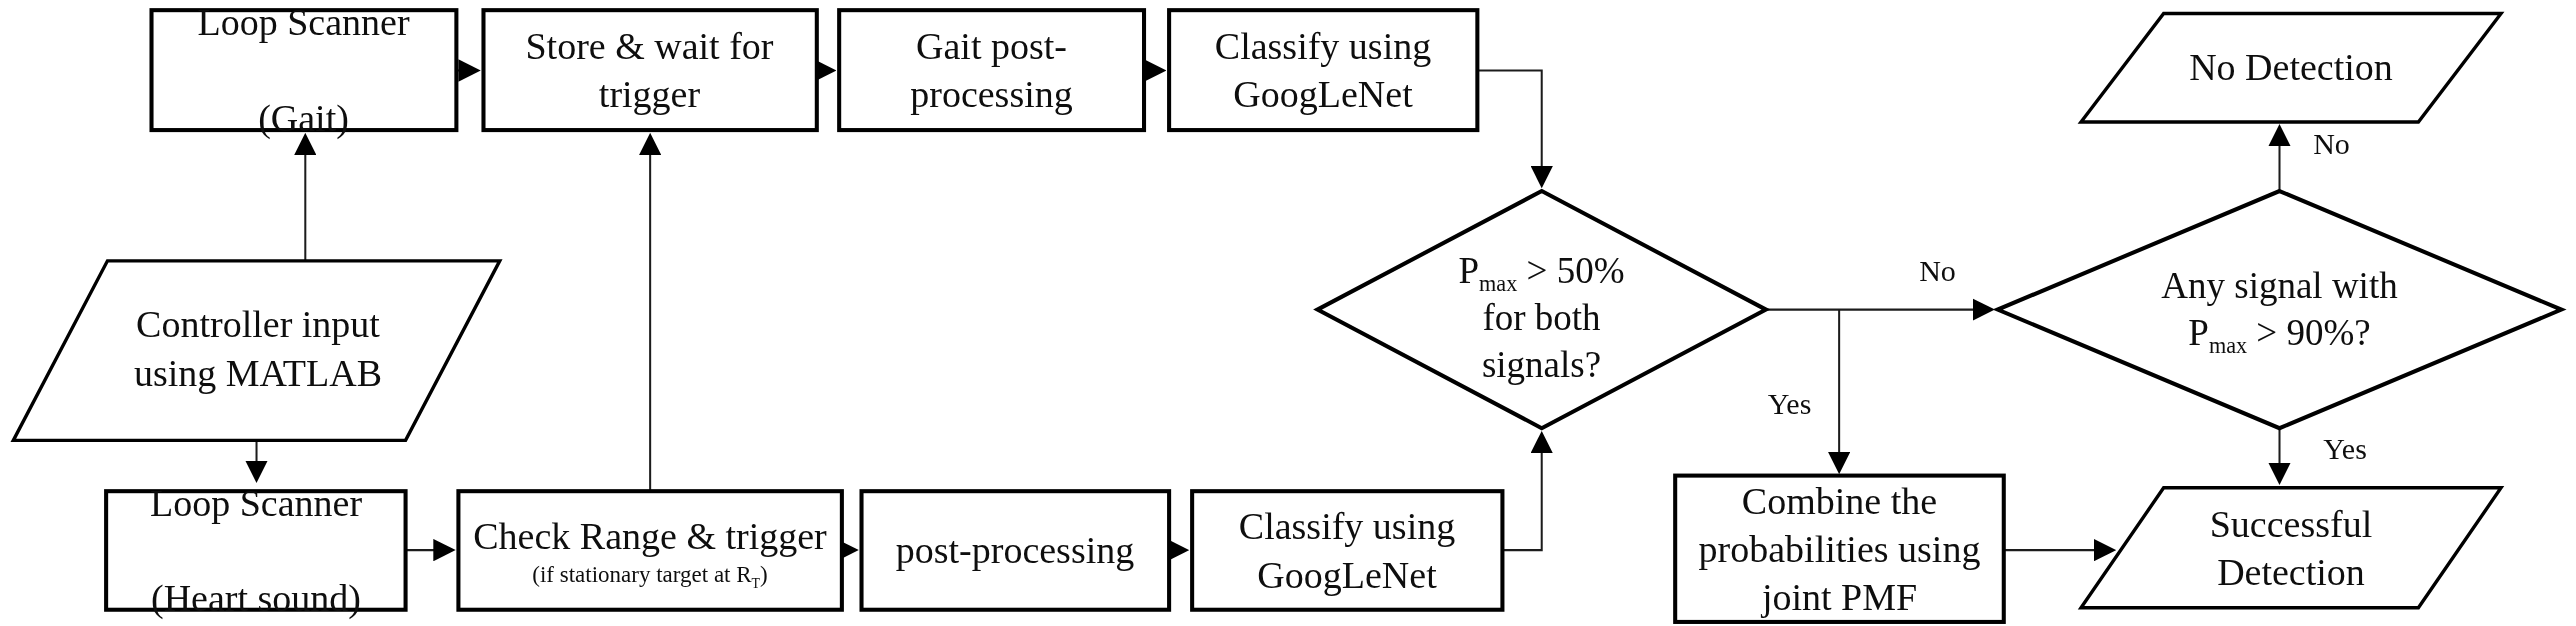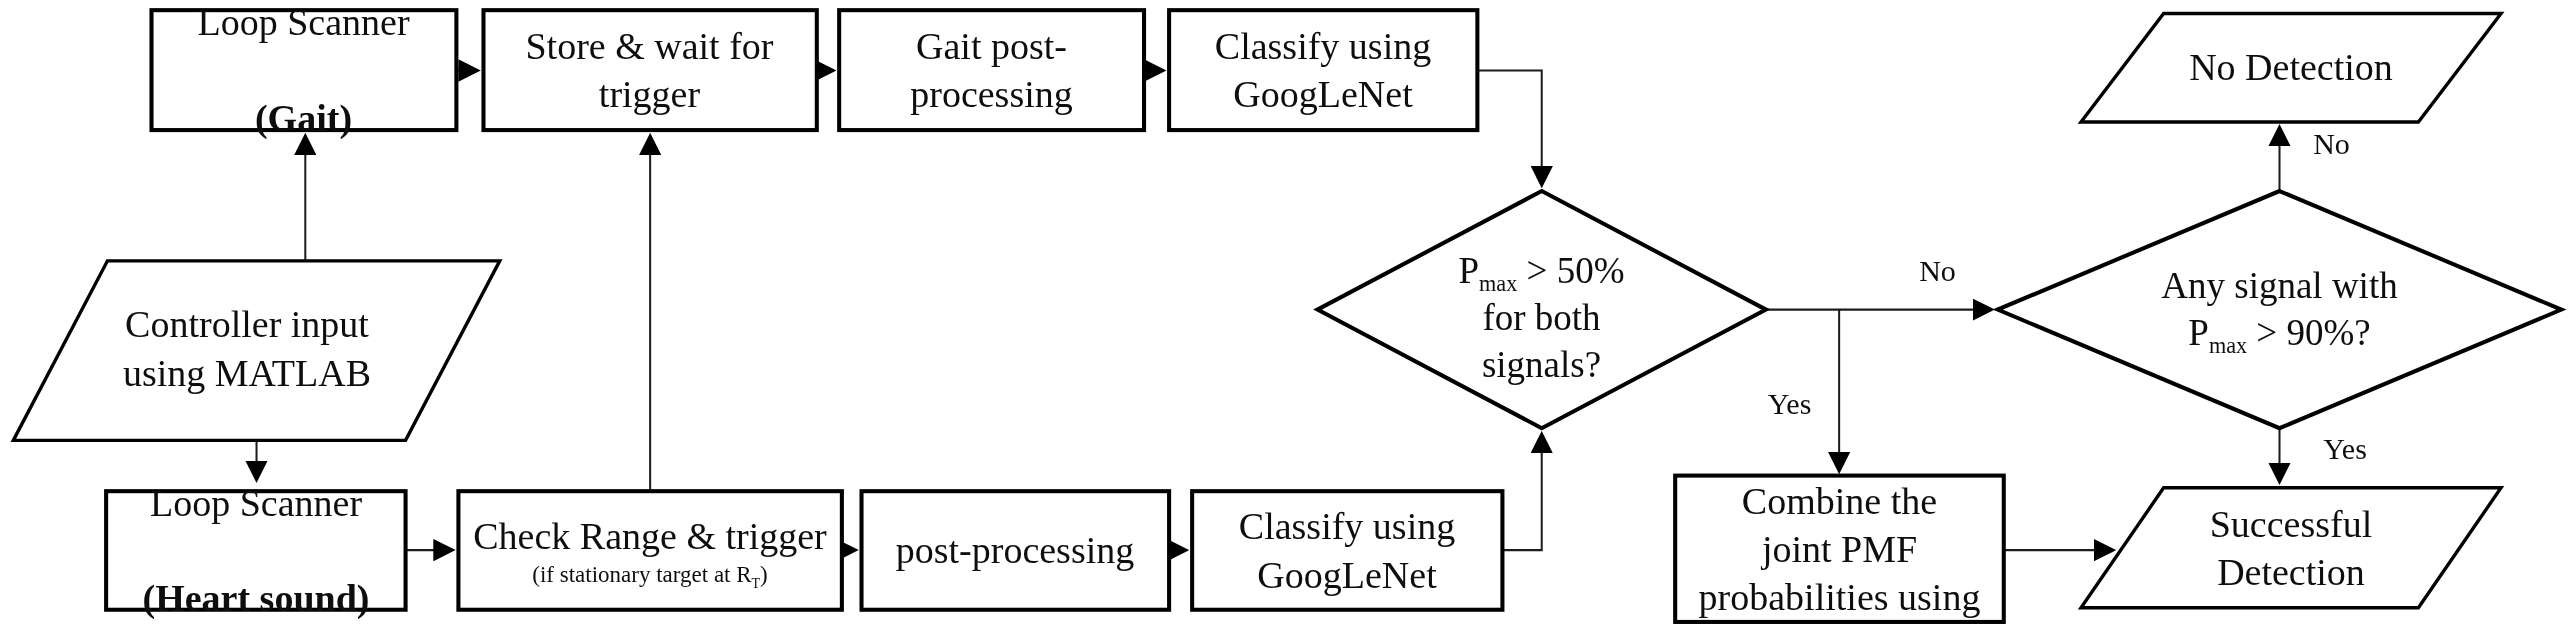--- a/index.html
+++ b/index.html
@@ -11,21 +11,21 @@
   .shape{fill:#ffffff;stroke:#000000;}
   .box{stroke-width:6px;}
   .para{stroke-width:5px;}
   .diamond{stroke-width:6px;}
   .wire{fill:none;stroke:#1c1c1c;stroke-width:3px;}
   .lbl{
     position:absolute;display:flex;flex-direction:column;justify-content:center;align-items:center;
     text-align:center;font-size:38px;line-height:1.27;pointer-events:none;
   }
   .dtext{font-size:37px;}
-  .b{font-weight:700;margin-top:47px;}
+  .b{font-weight:400;margin-top:47px;}
   .small{font-size:23px;}
   sub{font-size:0.6em;line-height:0;}
   .elabel{position:absolute;font-size:30px;line-height:1;text-align:center;pointer-events:none;}
 </style>
 </head>
 <body>
 
 <div id="stage">
 
   <svg id="wires" width="2576" height="626" viewBox="0 0 3801 924">
@@ -83,21 +83,21 @@
   <div class="lbl" style="left:839px;top:10.2px;width:305px;height:120px">
     <div>Gait post-</div>
     <div>processing</div>
   </div>
 
   <div class="lbl" style="left:1169px;top:10.2px;width:308px;height:120px">
     <div>Classify using</div>
     <div>GoogLeNet</div>
   </div>
 
-  <div class="lbl" style="left:57px;top:264px;width:380px;height:169px">
+  <div class="lbl" style="left:68px;top:264px;width:380px;height:169px">
     <div>Controller input</div>
     <div>using MATLAB</div>
   </div>
 
   <div class="lbl" style="left:106px;top:491px;width:300px;height:119px">
     <div>Loop Scanner</div>
     <div class="b">(Heart sound)</div>
   </div>
 
   <div class="lbl" style="left:458px;top:491px;width:384px;height:119px">
@@ -130,22 +130,22 @@
       <span>P</span><sub>max</sub><span> &gt; 90%?</span>
     </div>
   </div>
 
   <div class="lbl" style="left:2098px;top:13.6px;width:386px;height:108px">
     <div>No Detection</div>
   </div>
 
   <div class="lbl" style="left:1675px;top:476px;width:329px;height:146px">
     <div>Combine the</div>
+    <div>probabilities using</div>
     <div>joint PMF</div>
-    <div>probabilities using</div>
   </div>
 
   <div class="lbl" style="left:2098px;top:488px;width:386px;height:120px">
     <div>Successful</div>
     <div>Detection</div>
   </div>
 
   <div class="elabel" style="left:1898px;top:256px;width:79px">No</div>
   <div class="elabel" style="left:1742px;top:389px;width:95px">Yes</div>
   <div class="elabel" style="left:2292px;top:129px;width:79px">No</div>

